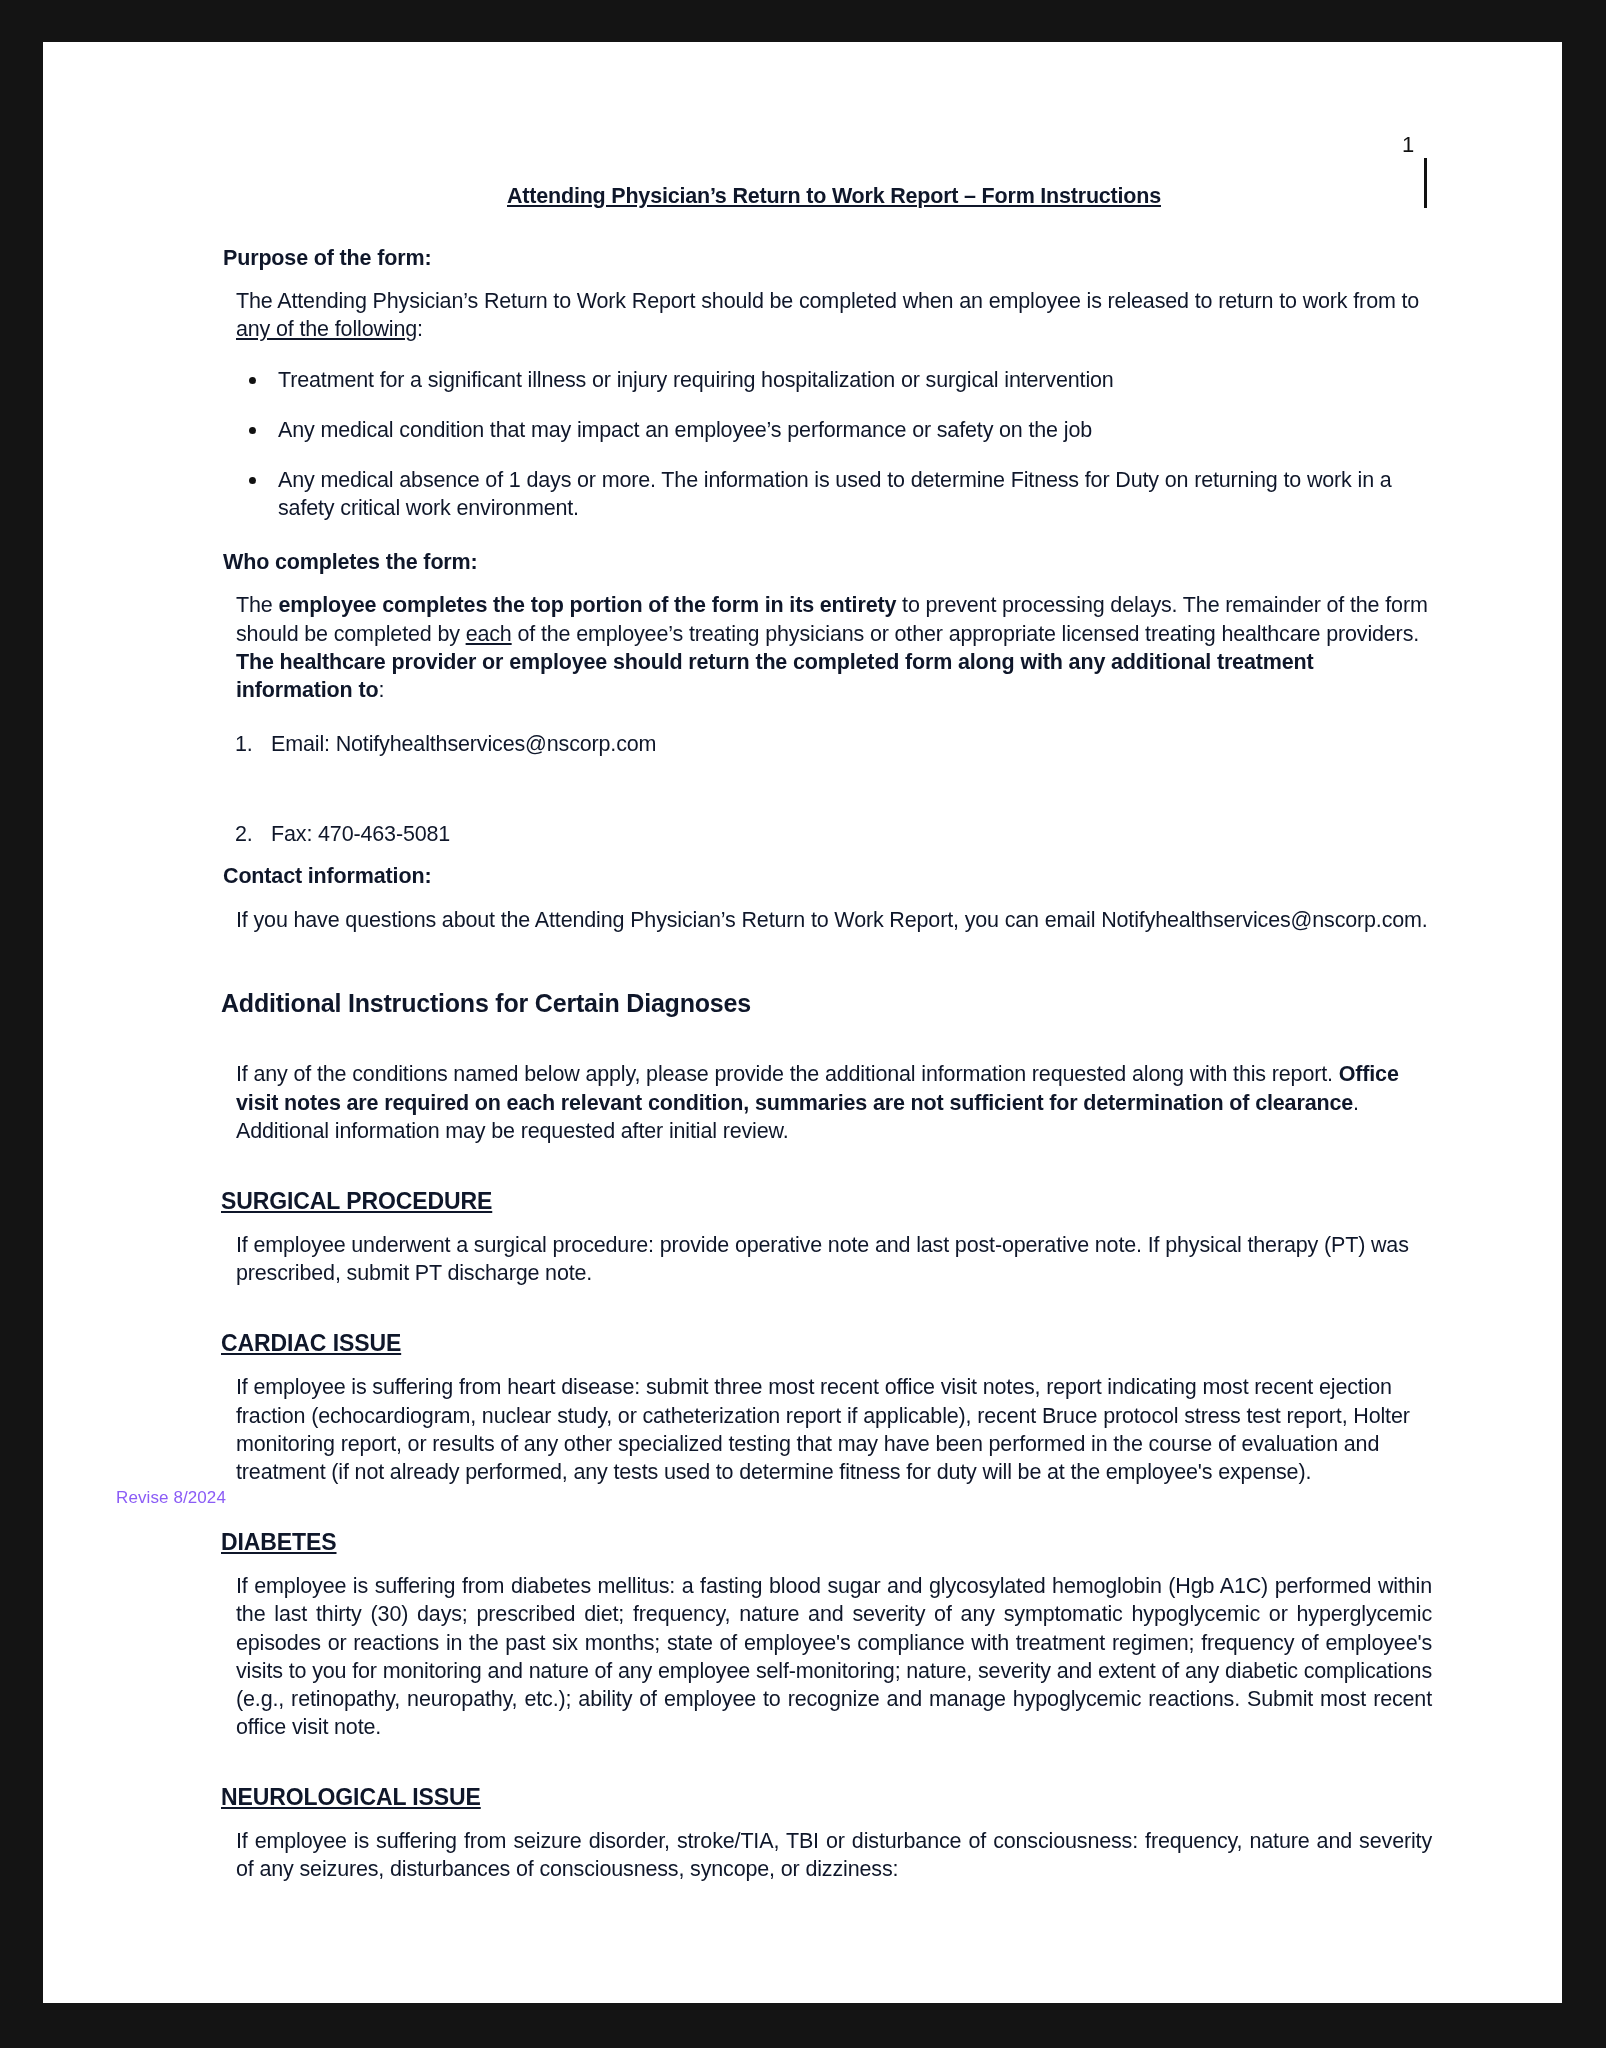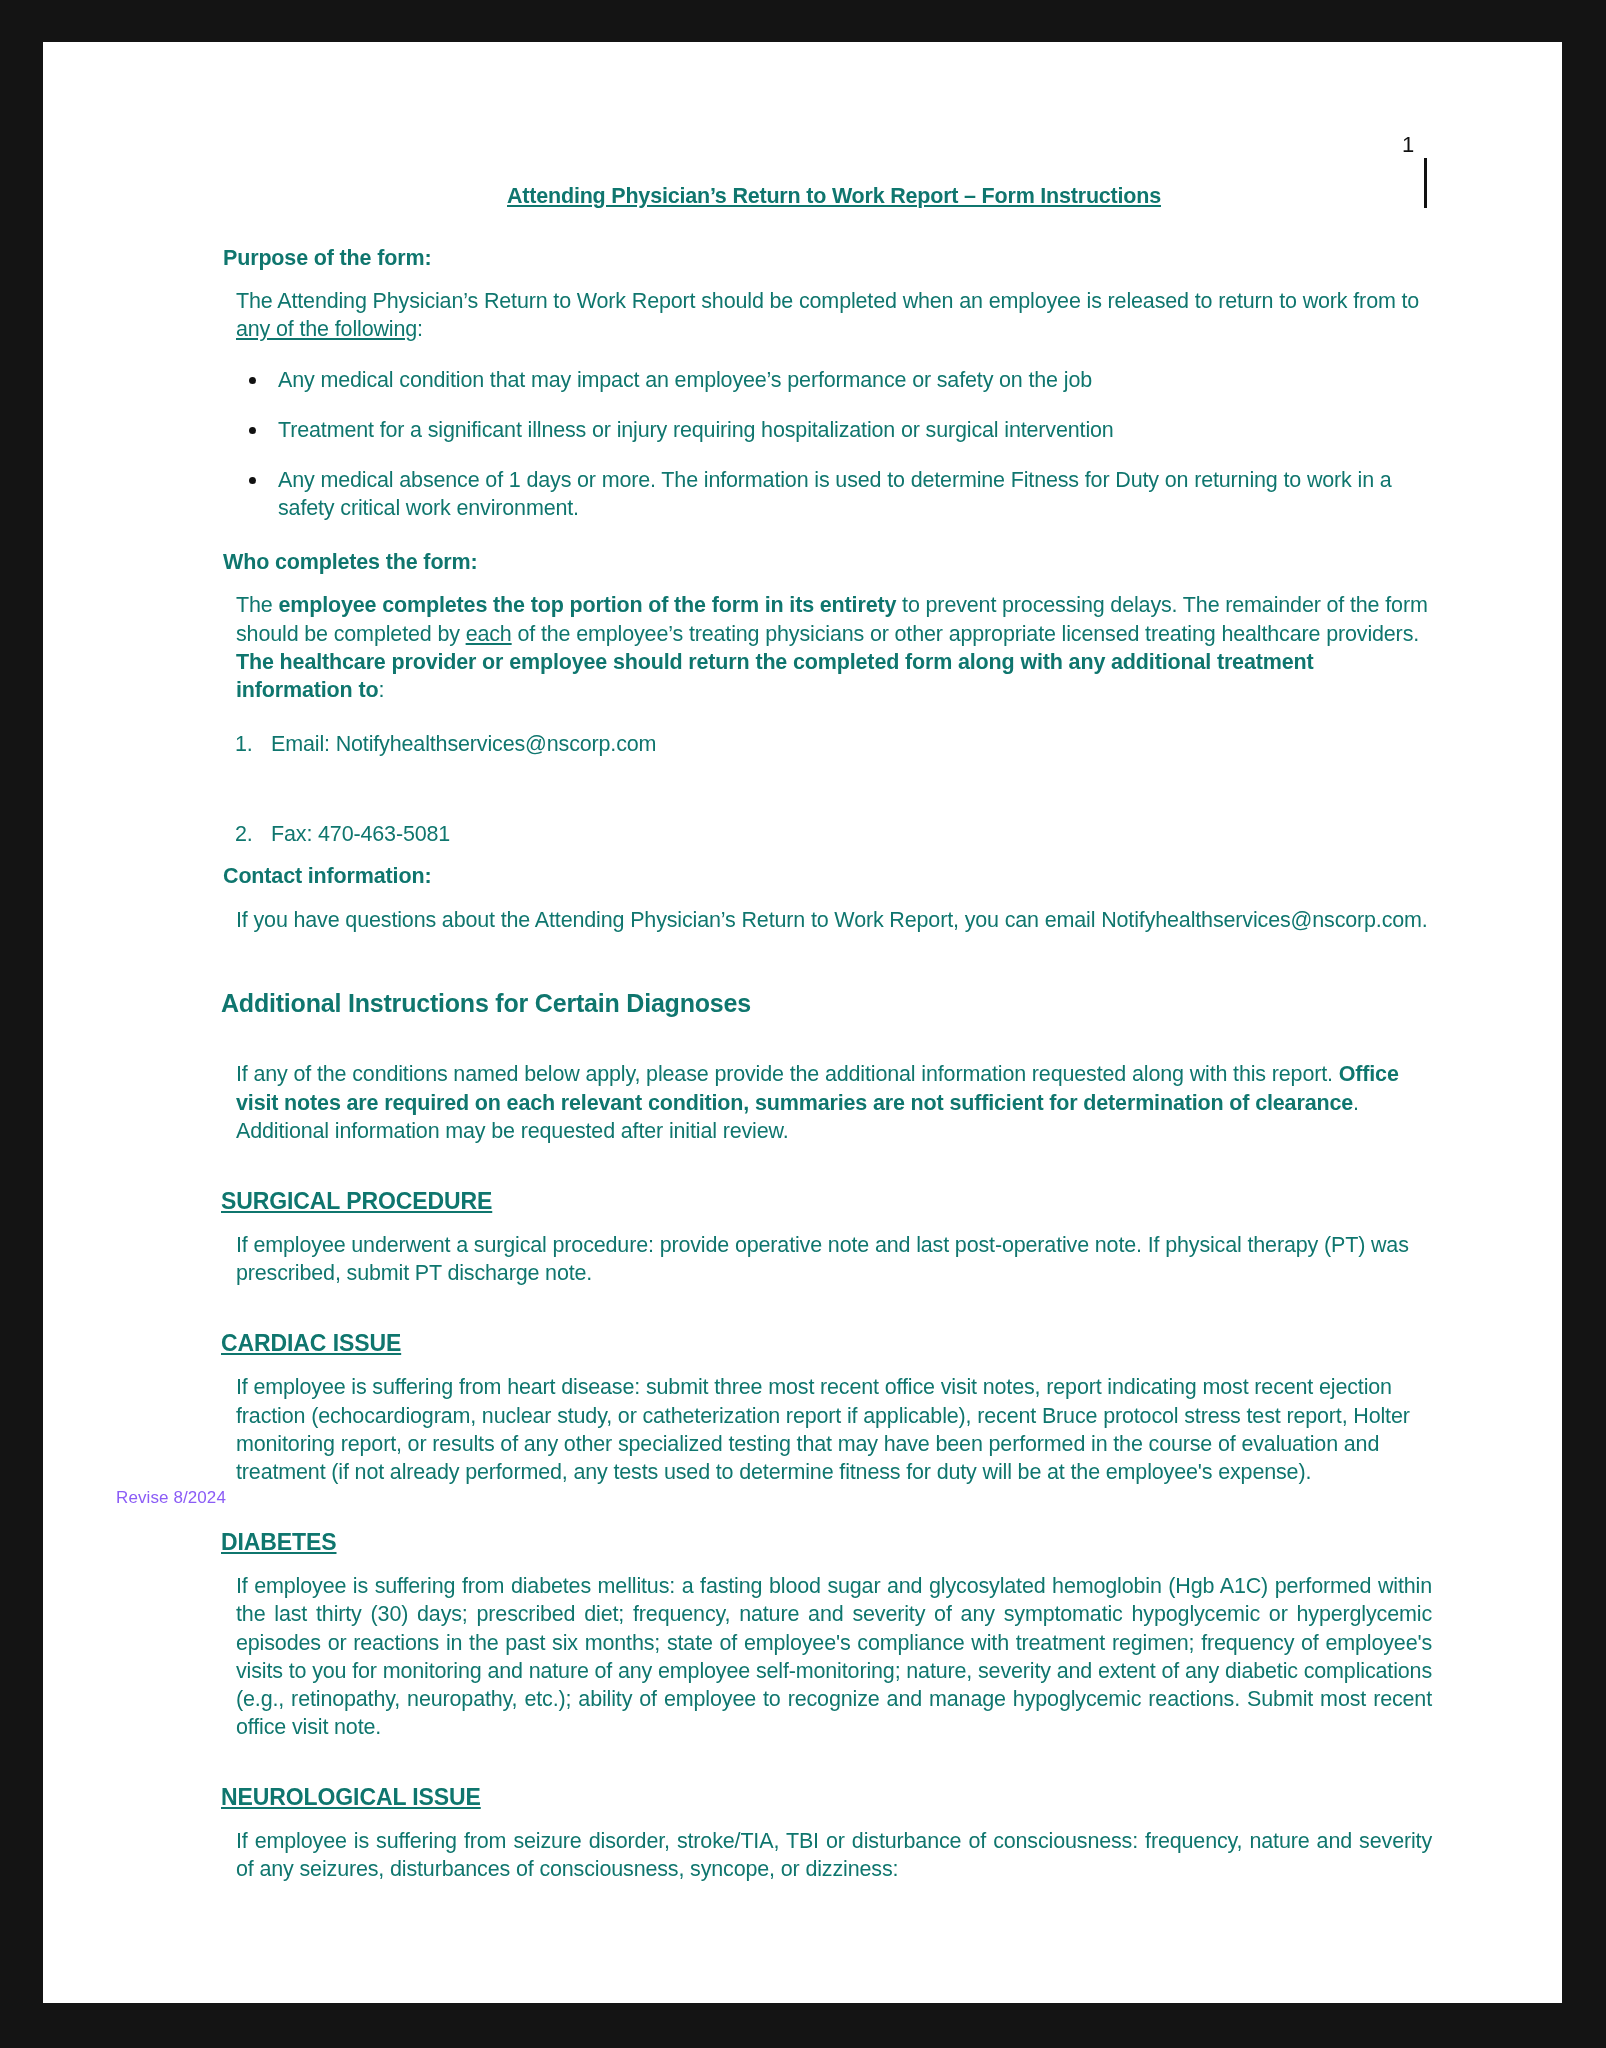--- a/index.html
+++ b/index.html
@@ -55,21 +55,21 @@
     margin-left: 26px;
     margin-top: 2px;
   }
 
   
   .doc-body {
     position: absolute;
     left: 178px;       
     top: 140px;
     width: 1226px;     
-    color: #0f766e;
+    color: #0f172a;
     font-size: 21.5px;
     line-height: 1.31;
     letter-spacing: -0.15px;
   }
 
   .doc-title {
     text-align: center;
     font-weight: bold;
     font-size: 21.5px;
     text-decoration: underline;
@@ -178,22 +178,22 @@
     </div>
 
     <div class="doc-body">
 
       <div class="doc-title">Attending Physician’s Return to Work Report – Form Instructions</div>
 
       <div class="sect-label">Purpose of the form:</div>
       <p class="para"><span>The Attending Physician’s Return to Work Report should be completed when an employee is released to return to work from to </span><span class="u">any of the following</span><span>:</span></p>
 
       <ul class="bullets">
+        <li><span class="bullet-dot"></span><span>Treatment for a significant illness or injury requiring hospitalization or surgical intervention</span></li>
         <li><span class="bullet-dot"></span><span>Any medical condition that may impact an employee’s performance or safety on the job</span></li>
-        <li><span class="bullet-dot"></span><span>Treatment for a significant illness or injury requiring hospitalization or surgical intervention</span></li>
         <li><span class="bullet-dot"></span><span>Any medical absence of 1 days or more. The information is used to determine Fitness for Duty on returning to work in a safety critical work environment.</span></li>
       </ul>
 
       <div class="block-gap-md"></div>
 
       <div class="sect-label">Who completes the form:</div>
       <p class="para"><span>The </span><span class="b">employee completes the top portion of the form in its entirety</span><span> to prevent processing delays. The remainder of the form should be completed by </span><span class="u">each</span><span> of the employee’s treating physicians or other appropriate licensed treating healthcare providers. </span><span class="b">The healthcare provider or employee should return the completed form along with any additional treatment information to</span><span>:</span></p>
 
       <ol class="numlist">
         <li><span class="num-marker">1.</span><span>Email: Notifyhealthservices@nscorp.com</span></li>

